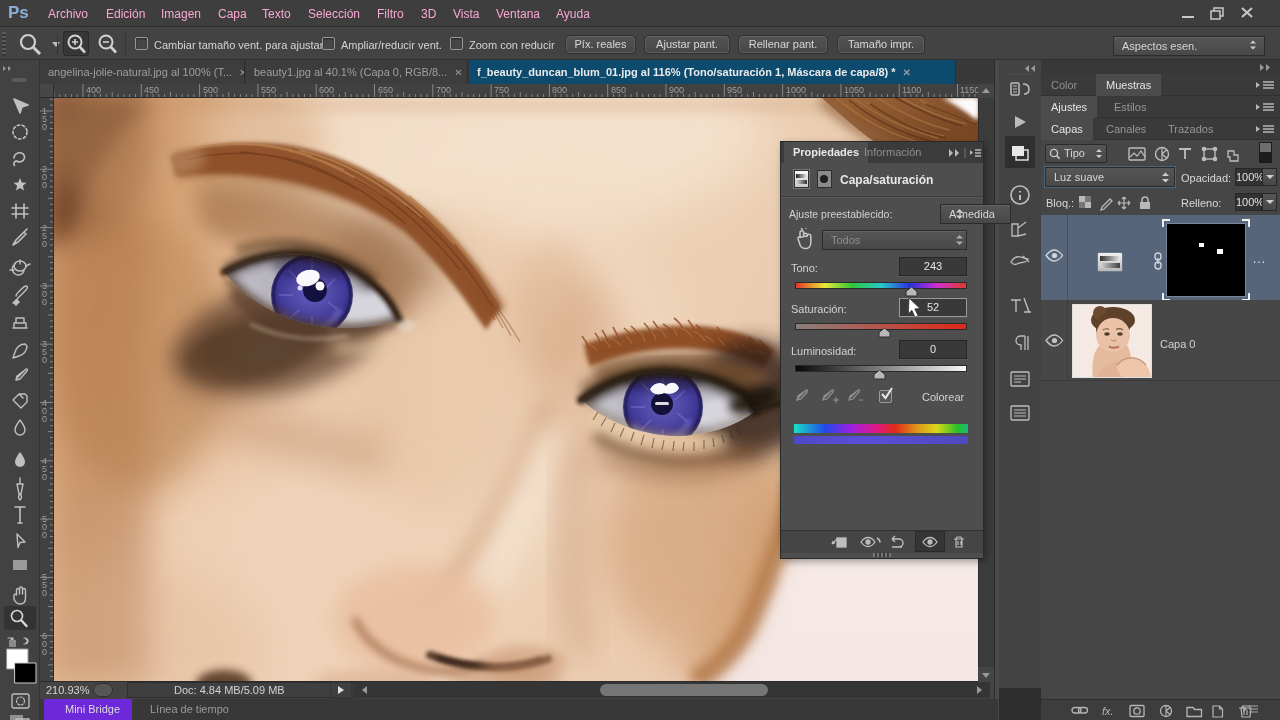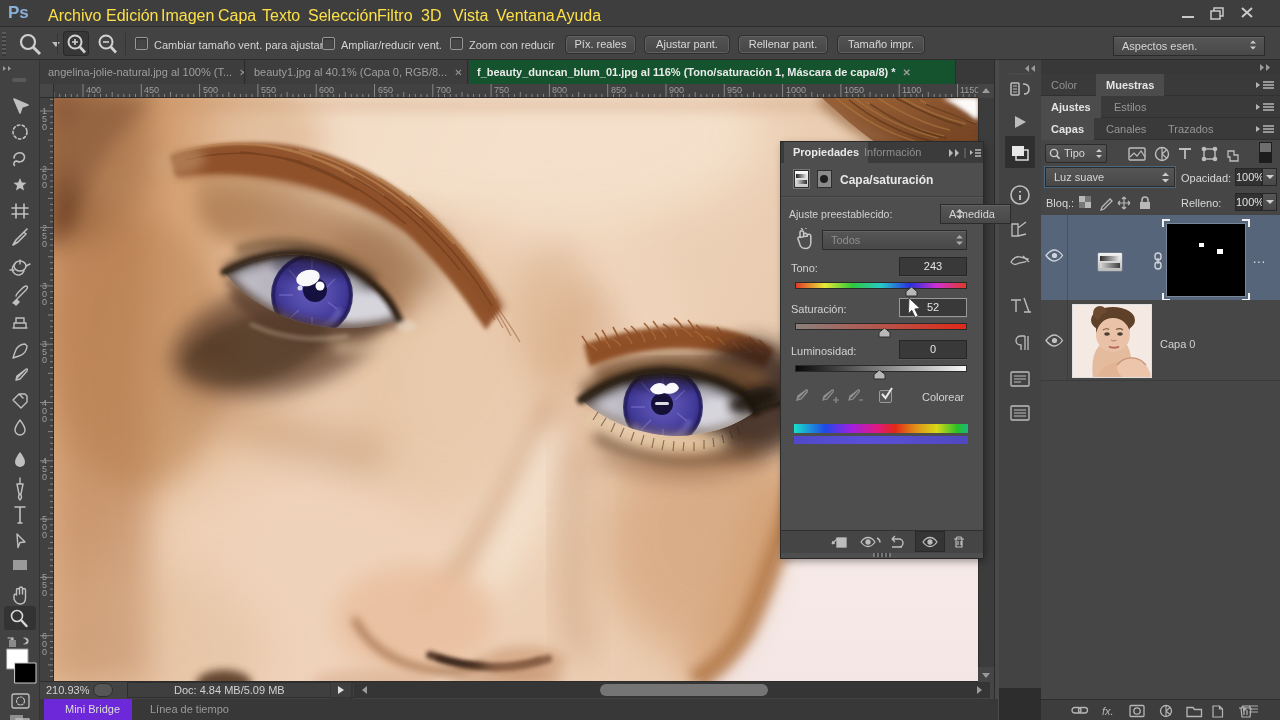--- a/index.html
+++ b/index.html
@@ -1,40 +1,40 @@
 <!DOCTYPE html>
 <html><head><meta charset="utf-8">
 <style>
 *{margin:0;padding:0;box-sizing:border-box;}
 html,body{width:1280px;height:720px;overflow:hidden;background:#454545;}
 body{font-family:"Liberation Sans",sans-serif;color:#d6d6d6;}
 #app{position:relative;width:1280px;height:720px;background:#454545;}
 .abs{position:absolute;}
 #menubar{left:0;top:0;width:1280px;height:27px;background:#3e3e3e;border-bottom:1px solid #2a2a2a;}
 #pslogo{left:8px;top:3px;font-size:17px;font-weight:bold;color:#8ab0d8;}
-.menuitem{position:absolute;top:7px;font-size:16px;color:#fde047;}
+.menuitem{position:absolute;top:7px;font-size:12px;color:#f9a8d4;}
 #optbar{left:0;top:28px;width:1280px;height:32px;background:#434343;border-bottom:1px solid #2d2d2d;}
 .grip{position:absolute;left:2px;top:32px;width:4px;height:24px;background:repeating-linear-gradient(180deg,#5a5a5a 0 2px,#383838 2px 4px);}
 .cb{position:absolute;width:13px;height:13px;background:#464646;border:1px solid #989898;border-radius:2px;box-shadow:inset 0 1px 2px rgba(0,0,0,.45);}
 .optlabel{position:absolute;font-size:11px;color:#d4d4d4;}
 .pbtn{position:absolute;top:36px;height:17px;background:linear-gradient(180deg,#535353,#474747);border:1px solid #606060;outline:1px solid #2f2f2f;border-radius:3px;font-size:11px;color:#d8d8d8;text-align:center;line-height:15px;}
 .vsep{position:absolute;width:1px;height:22px;background:#353535;top:33px;}
 .dtab{position:absolute;top:60px;height:24px;background:#3d3d3d;border-right:1px solid #2c2c2c;font-size:11px;color:#9f9f9f;line-height:24px;padding:0 8px;white-space:nowrap;overflow:hidden;}
 .dtab .x{color:#9a9a9a;margin-left:7px;font-size:10px;}
-.dtab.active{background:#14532d;color:#eaeaea;font-weight:bold;}
+.dtab.active{background:#0c4a6e;color:#eaeaea;font-weight:bold;}
 #tabbar{left:40px;top:60px;width:954px;height:24px;background:#393939;}
 #toolbar{left:0;top:60px;width:40px;height:660px;background:#424242;border-right:1px solid #333;}
 #rcorner{left:40px;top:84px;width:14px;height:14px;background:#474747;border-right:1px solid #2c2c2c;border-bottom:1px solid #2c2c2c;}
 #canvas{left:54px;top:98px;width:924px;height:583px;overflow:hidden;background:#eed5c2;}
 #vscroll{left:978px;top:84px;width:16px;height:597px;background:#3c3c3c;border-left:1px solid #2f2f2f;}
 #strip{left:994px;top:60px;width:5px;height:660px;background:#4a4a4a;border-left:1px solid #2b2b2b;}
 #dock{left:999px;top:60px;width:42px;height:660px;background:#434343;border-right:1px solid #393939;}
 #rpanel{left:1041px;top:60px;width:239px;height:660px;background:#464646;}
 .ptabbar{position:absolute;background:#3a3a3a;}
-.ptab{position:absolute;top:0;height:100%;font-size:11px;color:#969696;padding:0 10px;line-height:22px;font-weight:bold;}
+.ptab{position:absolute;top:0;height:100%;font-size:11px;color:#969696;padding:0 10px;line-height:22px;font-weight:normal;}
 .ptab.on{background:#4c4c4c;color:#e4e4e4;}
 #statusbar{left:40px;top:681px;width:938px;height:18px;background:#434343;border-top:1px solid #2c2c2c;font-size:11px;color:#cfcfcf;}
 #bottombar{left:40px;top:699px;width:958px;height:21px;background:#383838;}
 .btab{position:absolute;top:699px;height:21px;font-size:11px;line-height:21px;padding:0 12px;color:#9a9a9a;}
 .btab.on{background:#6d28d9;color:#dcdcdc;font-weight:normal;padding-left:21px;}
 #props{left:781px;top:142px;width:202px;height:416px;background:#4e4e4e;box-shadow:0 0 0 1px #2a2a2a,2px 3px 8px rgba(0,0,0,.4);}
 .plabel{position:absolute;font-size:11px;color:#d2d2d2;}
 .pvalbox{position:absolute;width:68px;height:19px;background:#393939;border:1px solid #262626;box-shadow:0 1px 0 rgba(255,255,255,.06);font-size:11px;color:#e4e4e4;line-height:17px;}
 .pdrop{position:absolute;height:20px;background:linear-gradient(180deg,#565656,#484848);border:1px solid #2b2b2b;box-shadow:inset 0 1px 0 rgba(255,255,255,.08);font-size:11px;color:#d6d6d6;line-height:18px;padding-left:8px;}
 </style></head>

